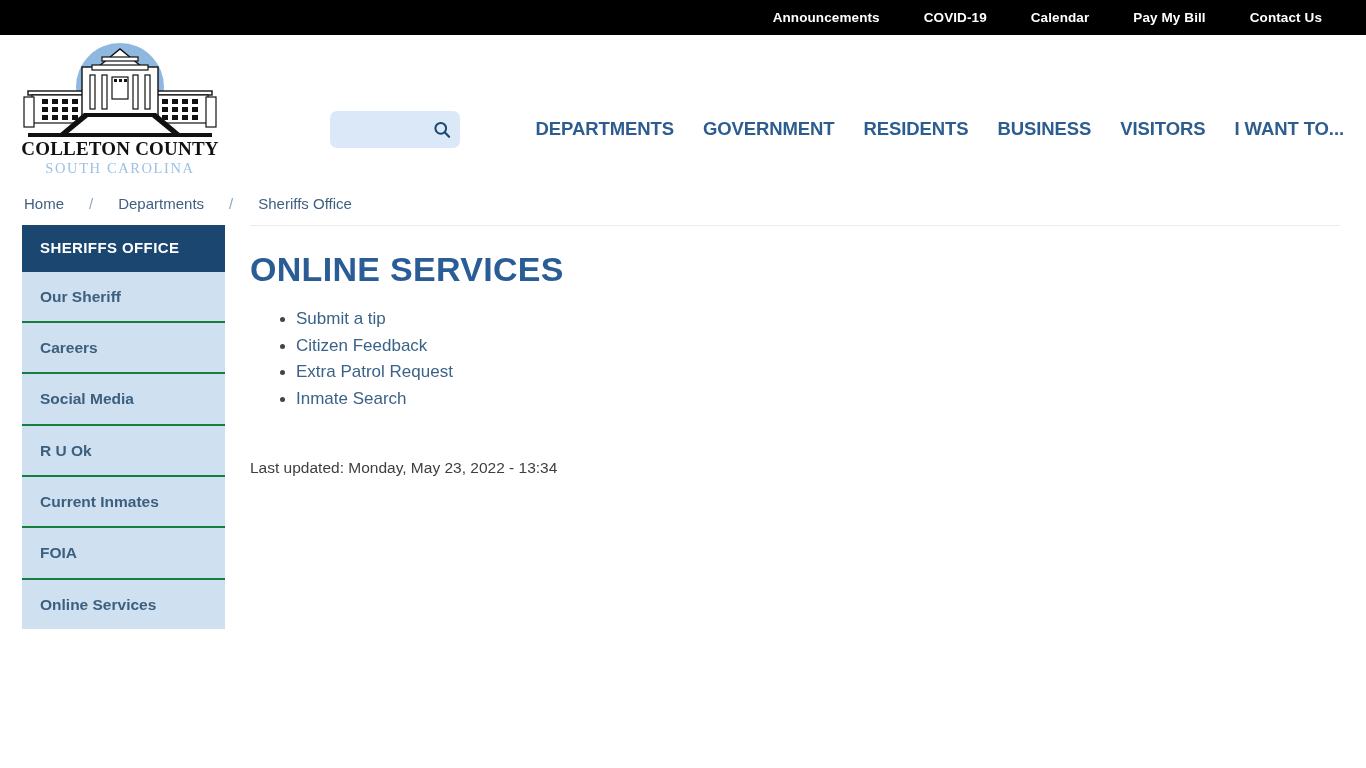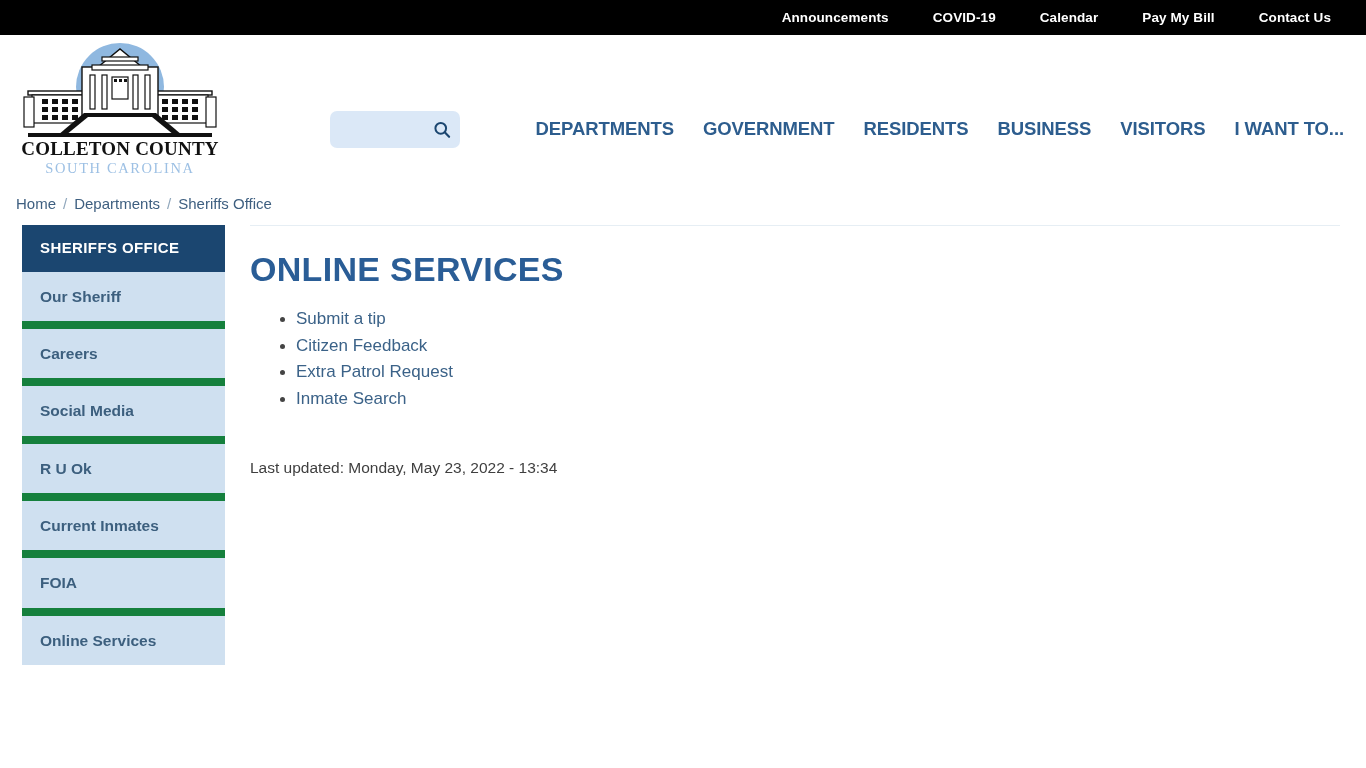--- a/index.html
+++ b/index.html
@@ -11,21 +11,21 @@
     overflow: hidden;
   }
 
   
   .utility-bar {
     height: 35px;
     background: #000000;
     display: flex;
     align-items: center;
     justify-content: flex-end;
-    padding-right: 35px;
+    padding-right: 44px;
   }
   .utility-link {
     color: #ffffff;
     font-size: 13.5px;
     font-weight: 700;
     letter-spacing: 0.1px;
     text-decoration: none;
     margin-left: 44px;
     white-space: nowrap;
     cursor: pointer;
@@ -121,27 +121,27 @@
     font-size: 18.5px;
     font-weight: 700;
     letter-spacing: -0.1px;
     text-decoration: none;
     white-space: nowrap;
     cursor: pointer;
   }
 
   
   .breadcrumb {
-    padding-left: 16px;
+    padding-left: 24px;
     margin-top: -1px;
     font-size: 15px;
     color: #3e5f80;
     display: flex;
     align-items: center;
-    gap: 7px;
+    gap: 25px;
     height: 28px;
   }
   .breadcrumb a { color: #3e5f80; text-decoration: none; cursor: pointer; }
   .breadcrumb .sep { color: #8fa6bb; }
   .breadcrumb .current { color: #3e5f80; }
 
   
   .page-body {
     display: flex;
     align-items: flex-start;
@@ -158,21 +158,21 @@
     background: #1b4670;
     color: #ffffff;
     font-size: 15px;
     font-weight: 700;
     letter-spacing: 0.4px;
     padding: 15px 17px 15px 18px;
     line-height: 1.1;
   }
   .sidebar-item {
     background: #cfe0f0;
-    border-bottom: 8px solid #15803d;
+    border-bottom: 2px solid #15803d;
     padding: 16px 14px 16px 18px;
     color: #3c5f7e;
     font-size: 15.5px;
     font-weight: 700;
     line-height: 1.12;
     cursor: pointer;
   }
   .sidebar-item:last-child { border-bottom: none; }
 
   

